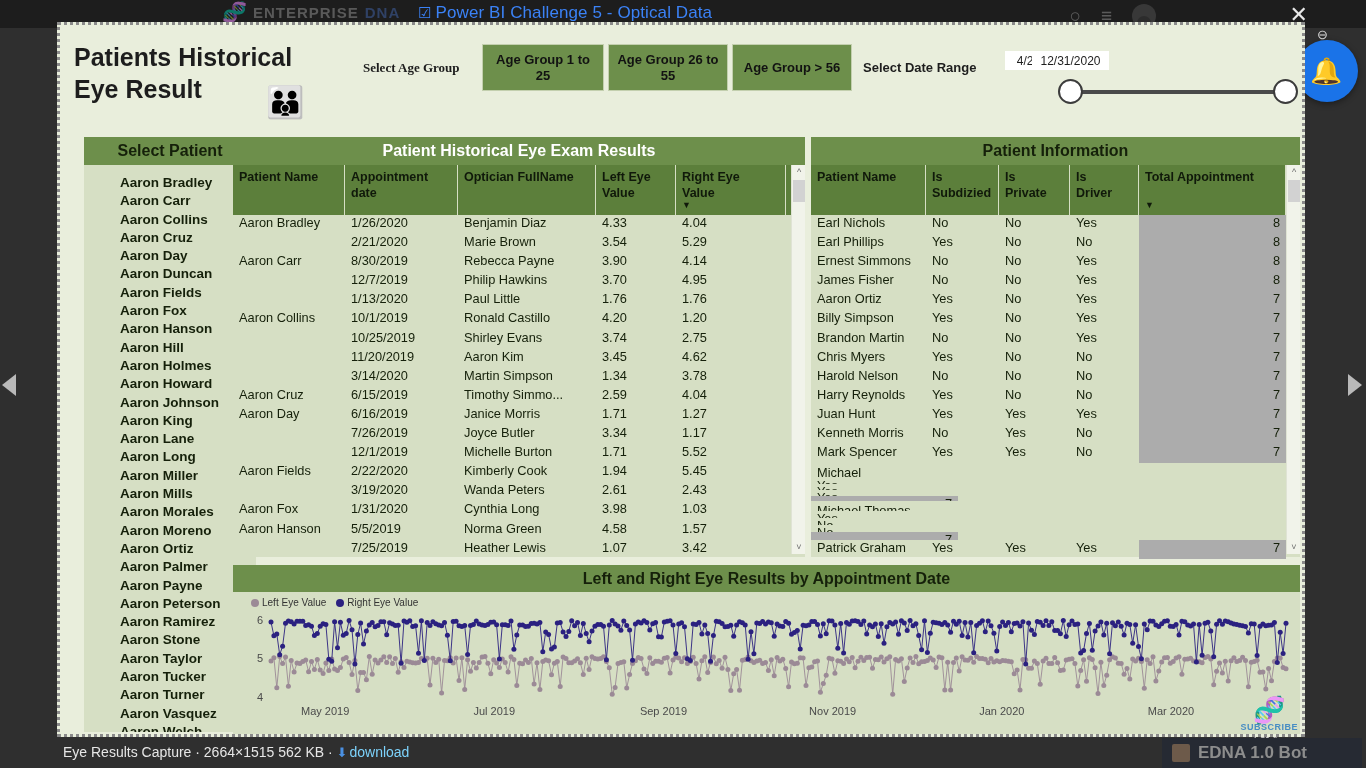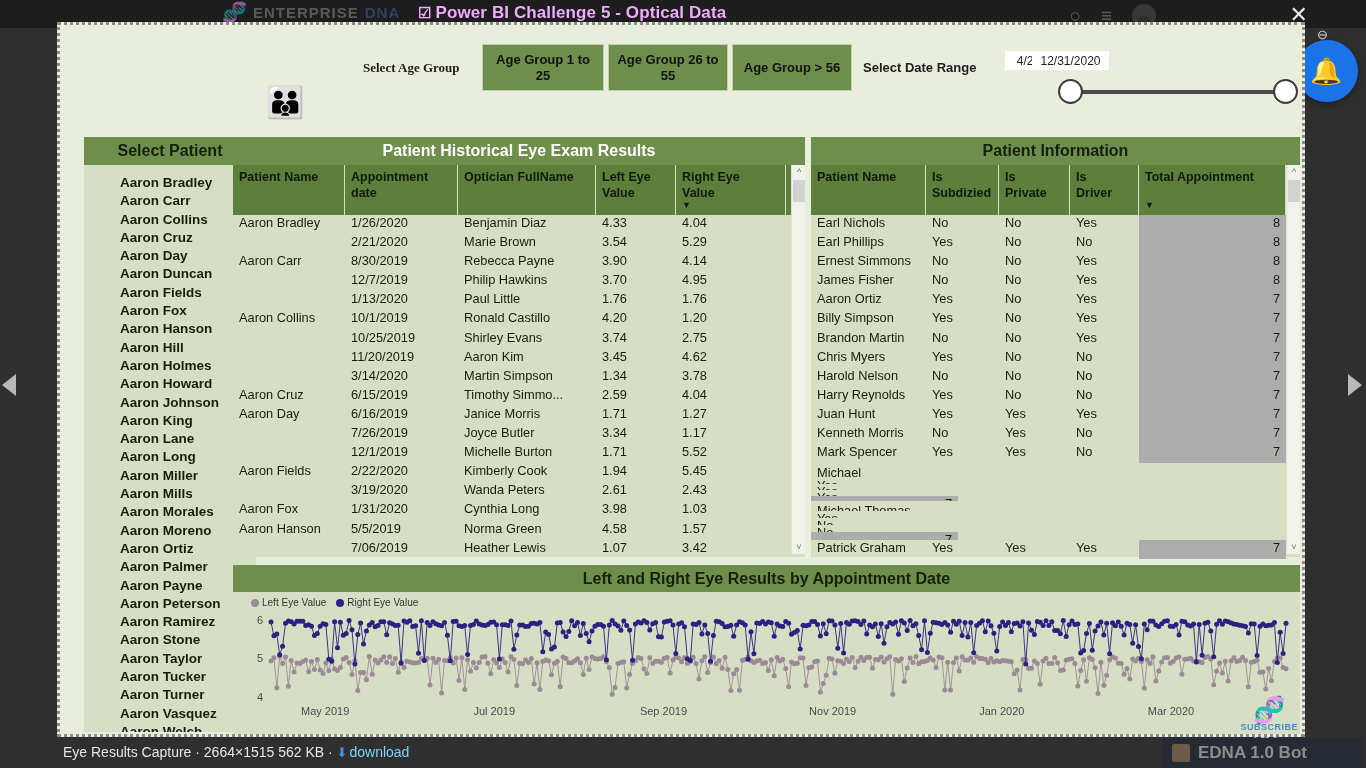--- a/index.html
+++ b/index.html
@@ -23,21 +23,21 @@
   .brand-wrap {
     position:absolute; left:222px; top:2px;
     display:flex; align-items:center; gap:6px; opacity:.55;
   }
   .dna-glyph { color:#4a6aa8; font-size:20px; line-height:20px; }
   .brand-enterprise { color:#8a8a8a; font-weight:bold; font-size:15px; letter-spacing:1px; }
   .brand-dna { color:#3f5fa0; font-weight:bold; font-size:15px; letter-spacing:1px; }
 
   #lightbox-title {
     position:absolute; left:418px; top:3px;
-    color:#f0abfc; font-size:17px; font-weight:bold;
+    color:#3b82f6; font-size:17px; font-weight:normal;
     letter-spacing:.1px;
   }
   #lightbox-title .chk { font-size:15px; margin-right:4px; }
 
   .topright-icons {
     position:absolute; right:210px; top:4px;
     display:flex; align-items:center; gap:20px; opacity:.35;
   }
   .tri-ico { color:#cfcfcf; font-size:19px; }
   .avatar-badge {
@@ -325,20 +325,24 @@
   <div id="page-count">3 of 4</div>
   <div id="bot-bar">
     <span class="bot-av"></span>
     <span class="bot-name">EDNA 1.0 Bot</span>
   </div>
 </div>
 
 <div id="report">
 <div id="report-inner">
 
+  <div id="hdr-title">
+    <div>Patients Historical</div>
+    <div>Eye Result</div>
+  </div>
   <div id="hdr-people-icon">👪</div>
 
   <div id="lbl-age-group">Select Age Group</div>
   <div class="age-btn" id="age-btn-0">Age Group 1 to 25</div>
   <div class="age-btn" id="age-btn-1">Age Group 26 to 55</div>
   <div class="age-btn" id="age-btn-2">Age Group &gt; 56</div>
 
   <div id="lbl-date-range">Select Date Range</div>
   <div class="date-chip" id="date-start">4/28/2019</div>
   <div class="date-chip" id="date-end">12/31/2020</div>
@@ -515,21 +519,21 @@
             </div>
             <div class="tbl-row">
               <div class="c-name">Aaron Hanson</div>
               <div class="c-date">5/5/2019</div>
               <div class="c-opt">Norma Green</div>
               <div class="c-lev">4.58</div>
               <div class="c-rev">1.57</div>
             </div>
             <div class="tbl-row">
               <div class="c-name"></div>
-              <div class="c-date">7/06/2019</div>
+              <div class="c-date">7/25/2019</div>
               <div class="c-opt">Heather Lewis</div>
               <div class="c-lev">1.07</div>
               <div class="c-rev">3.42</div>
             </div>
           </div>
       <div class="vscroll" style="top:0;height:389px;">
         <div class="arw up">^</div>
         <div class="thumb"></div>
         <div class="arw dn">˅</div>
       </div>

